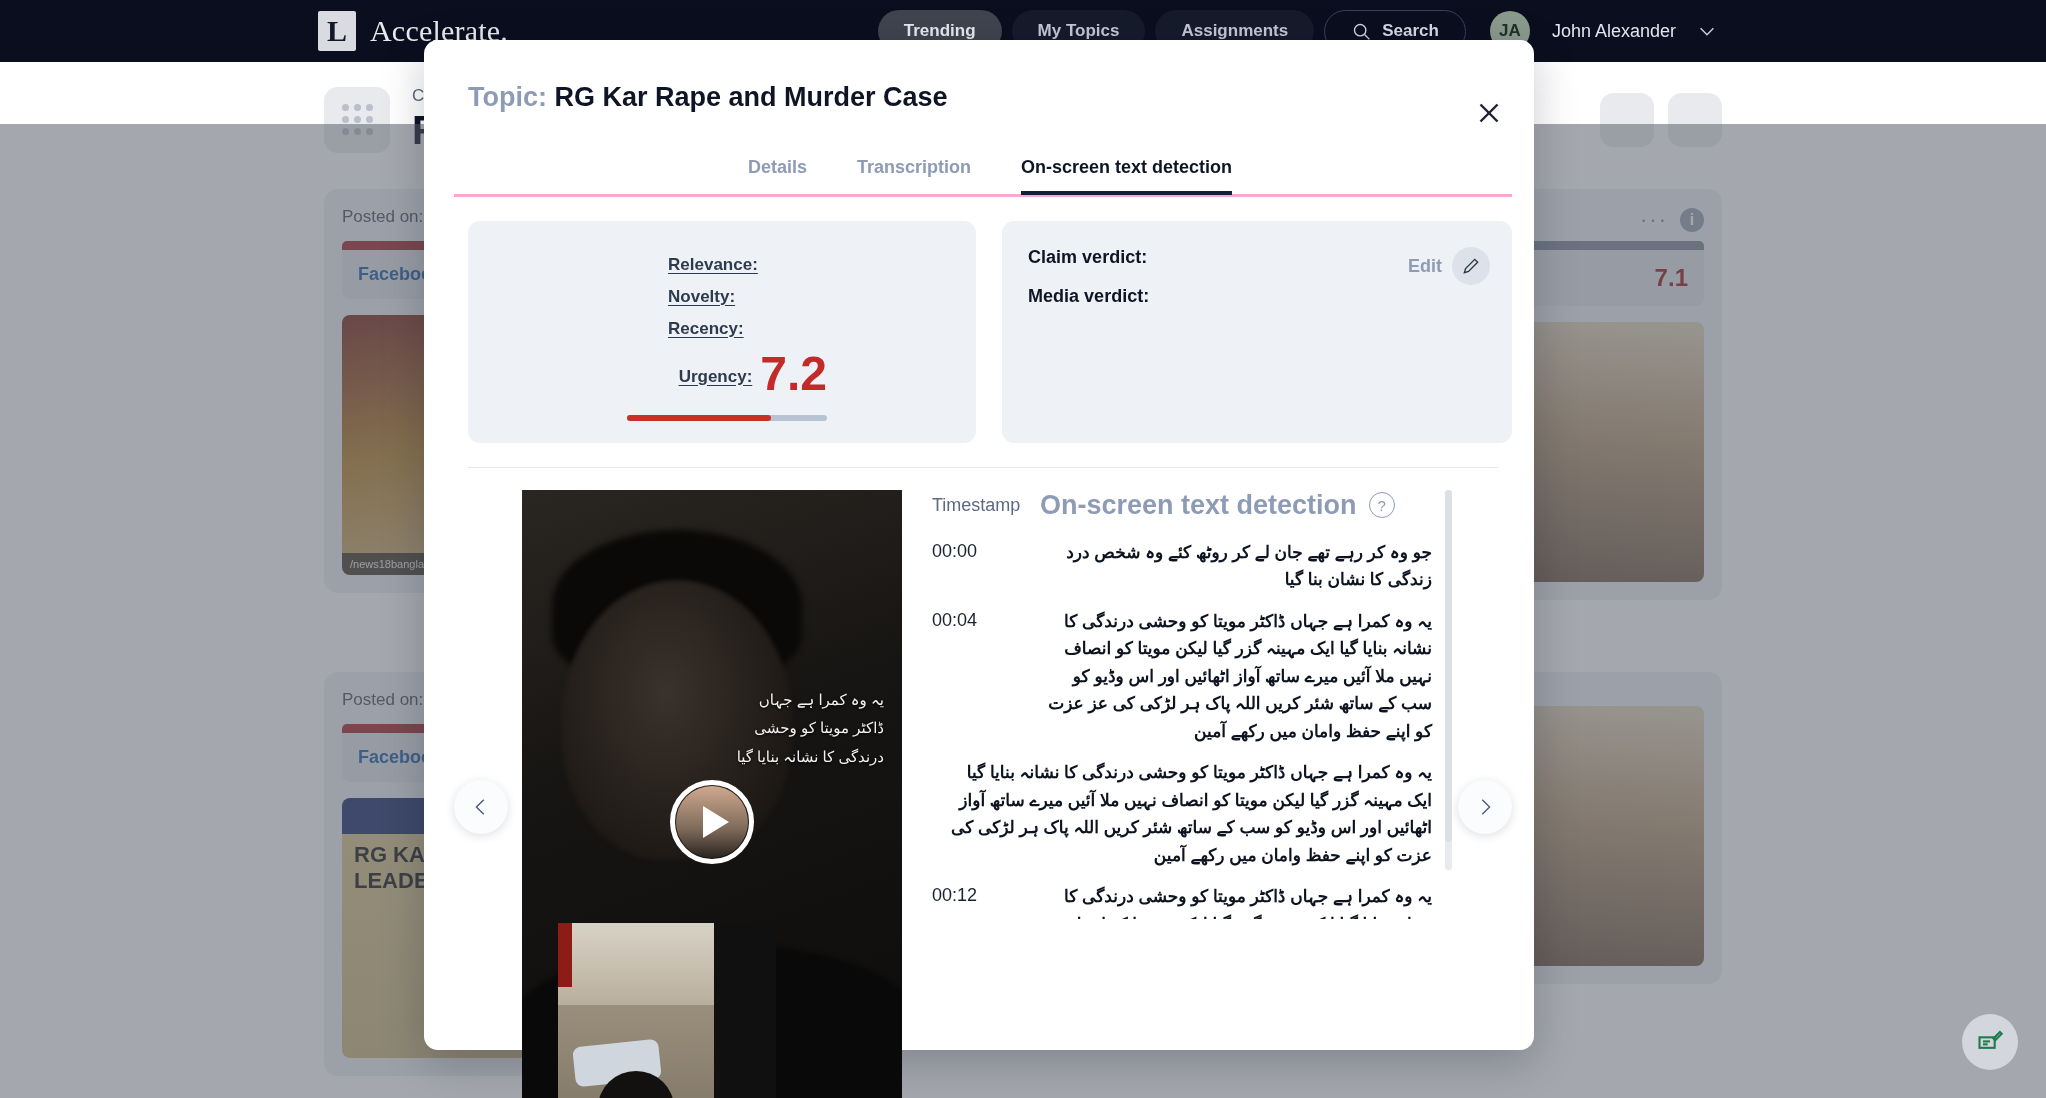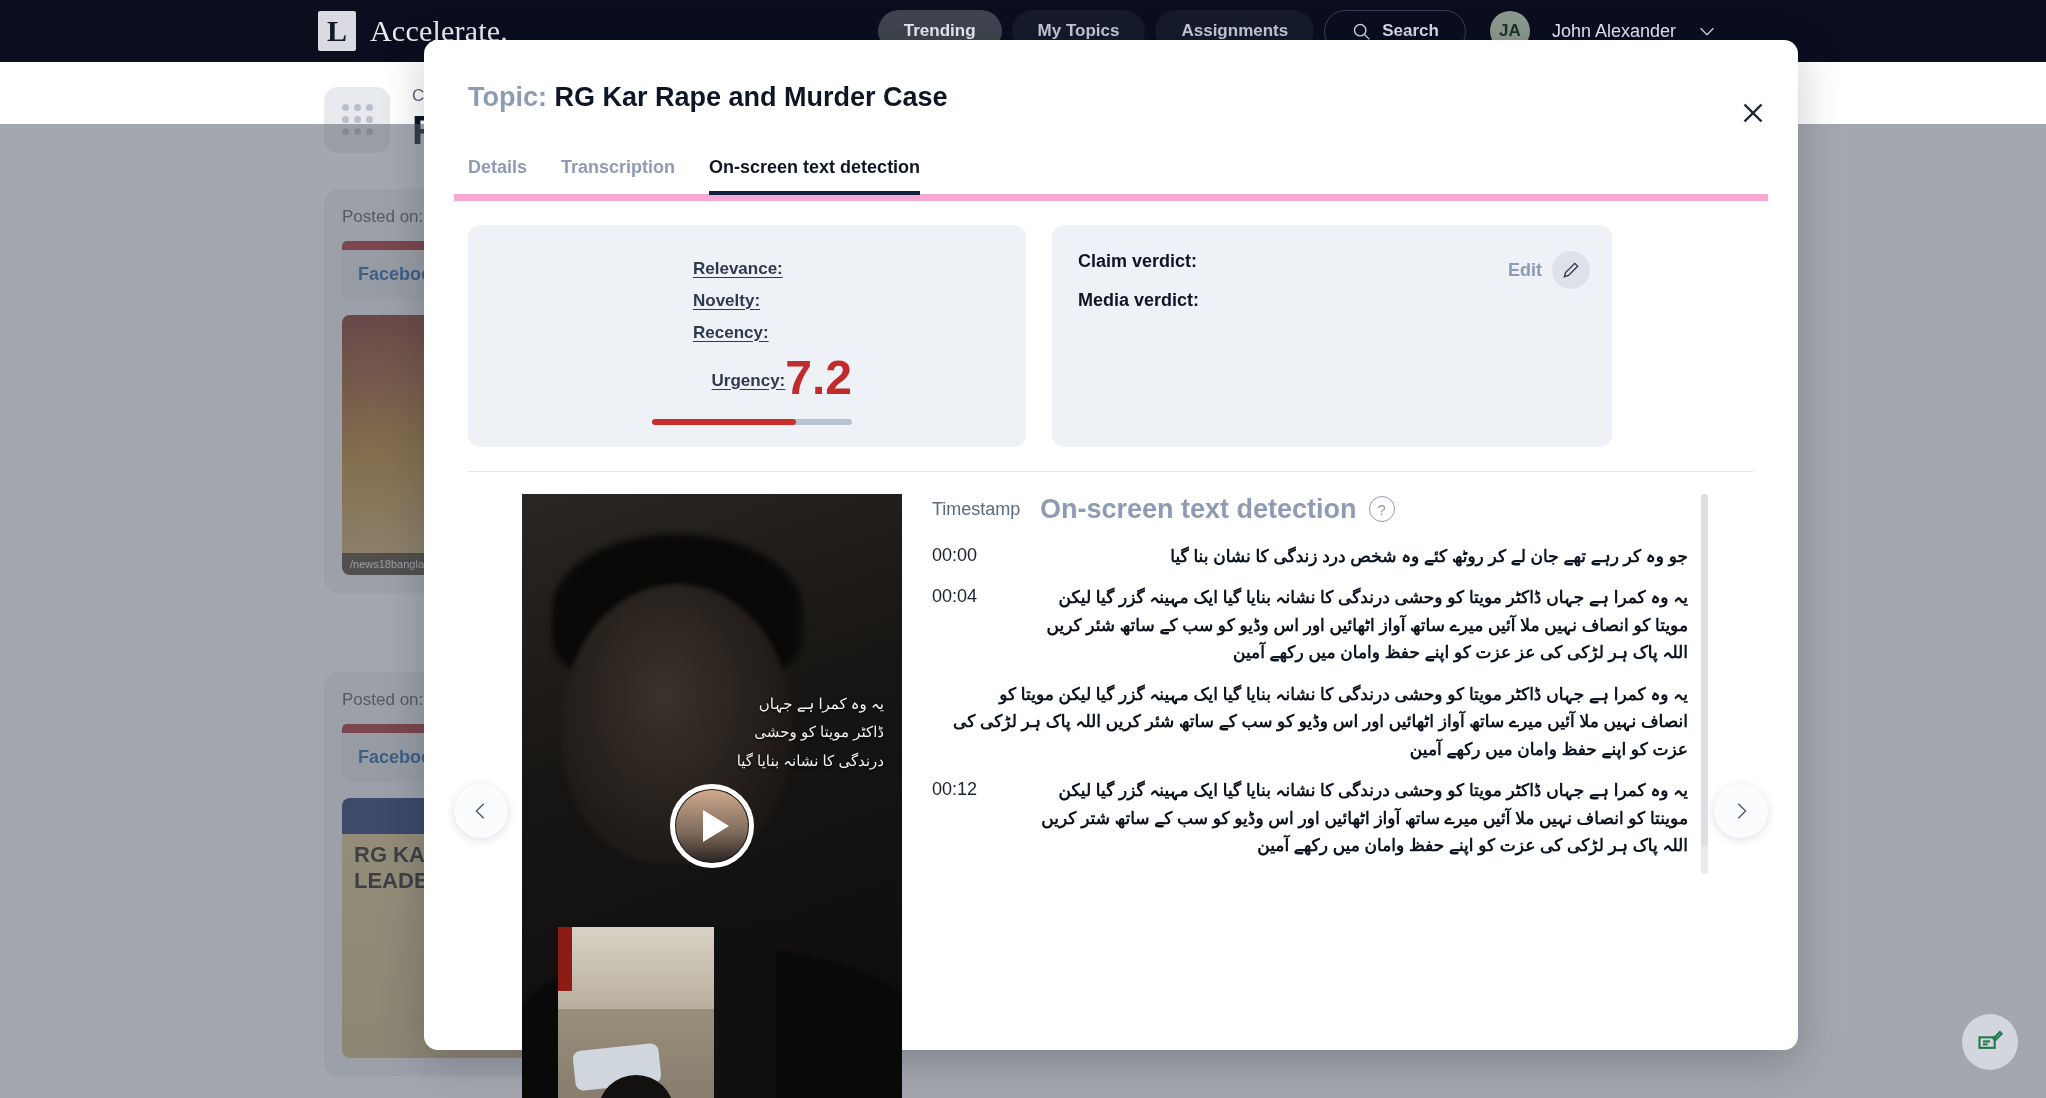--- a/index.html
+++ b/index.html
@@ -103,53 +103,53 @@
 
   .feedback-widget {
     position: absolute; right: 28px; bottom: 28px; width: 56px; height: 56px;
     border-radius: 50%; background: #d3d6dc;
     display: flex; align-items: center; justify-content: center;
   }
   .feedback-widget svg { width: 28px; height: 28px; stroke: #1f7a4d; fill: none; stroke-width: 1.8; }
 
   
   .modal {
-    position: absolute; left: 424px; top: 40px; width: 1374px; height: 1010px;
+    position: absolute; left: 424px; top: 40px; width: 1110px; height: 1010px;
     background: #ffffff; border-radius: 14px; z-index: 10;
-    box-shadow: 0 12px 44px rgba(10,15,30,.22); padding: 28px 30px 0 30px;
+    box-shadow: 0 12px 44px rgba(10,15,30,.22); padding: 28px 22px 0 30px;
   }
   .modal-close {
     position: absolute; right: 28px; top: 56px; width: 34px; height: 34px;
   }
   .modal-close svg { width: 34px; height: 34px; stroke: #1b2434; stroke-width: 1.7; }
   .modal-title { font-size: 27px; font-weight: 700; color: #0e1525; padding: 14px 0 0 14px; }
   .modal-title .kw { color: #8e9bb5; }
   .tabs {
-    display: flex; gap: 34px; padding: 28px 0 0 14px;
-    border-bottom: 7px solid #f9a8d4; margin-top: 16px;
+    display: flex; gap: 50px; padding: 28px 0 0 14px;
+    border-bottom: 3px solid #f9a8d4; margin-top: 16px; justify-content: center;
   }
   .tab {
     font-size: 18px; font-weight: 700; color: #8e9bb5;
     padding-bottom: 13px; border-bottom: 4px solid transparent; margin-bottom: -1px;
   }
   .tab.active { color: #0e1525; border-bottom-color: #12203c; }
 
   .panels { display: flex; gap: 18px; padding: 24px 0 0 14px; }
   .panel { background: #eef1f6; border-radius: 12px; flex-direction: column; }
   .panel-metrics { width: 558px; padding: 22px 26px; display: flex; align-items: center; }
   .metrics-left { flex: 1; }
   .metric-row { display: flex; align-items: center; gap: 16px; margin: 12px 0; }
   .metric-label {
     font-size: 17px; font-weight: 700; color: #2e3a4e; width: 92px;
     text-decoration: underline; text-underline-offset: 3px;
   }
   .bar-track { flex: 1; height: 5px; border-radius: 3px; background: #b8c3d1; }
   .bar-fill { height: 5px; border-radius: 3px; background: #0b0f19; }
   .urgency-wrap { width: 210px; display: flex; flex-direction: column; align-items: flex-end; }
-  .urgency-top { display: flex; align-items: flex-end; }
+  .urgency-top { display: flex; align-items: flex-end; gap: 8px; }
   .urgency-label {
     font-size: 17px; font-weight: 700; color: #2e3a4e;
     text-decoration: underline; text-underline-offset: 3px; padding-bottom: 10px;
   }
   .urgency-value { font-size: 48px; font-weight: 700; color: #c32a2a; line-height: .95; }
   .urgency-track { width: 200px; height: 6px; border-radius: 3px; background: #b8c3d1; margin-top: 18px; }
   .urgency-fill { height: 6px; border-radius: 3px; background: #c9302c; }
 
   .panel-verdict { width: 560px; padding: 26px 26px; position: relative; margin-left: 8px; }
   .verdict-line { font-size: 18px; font-weight: 700; color: #0e1525; margin-bottom: 18px; }

